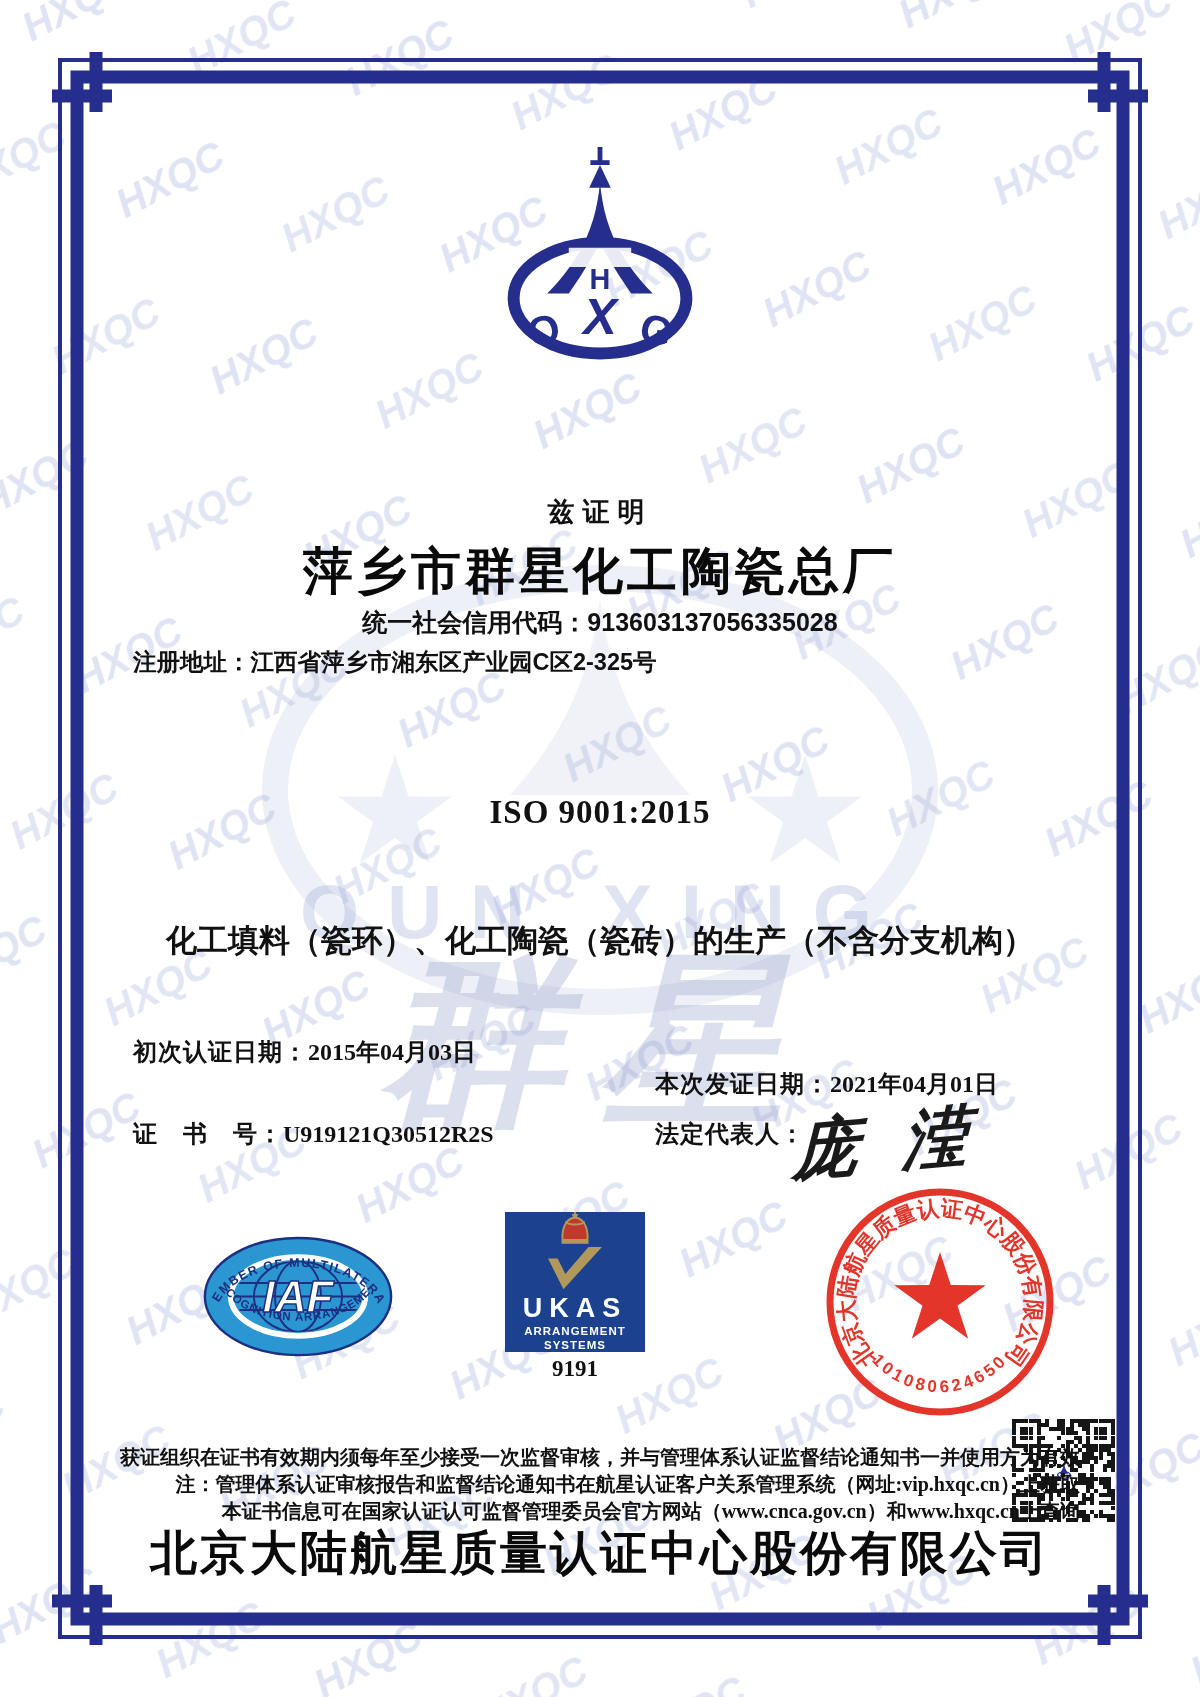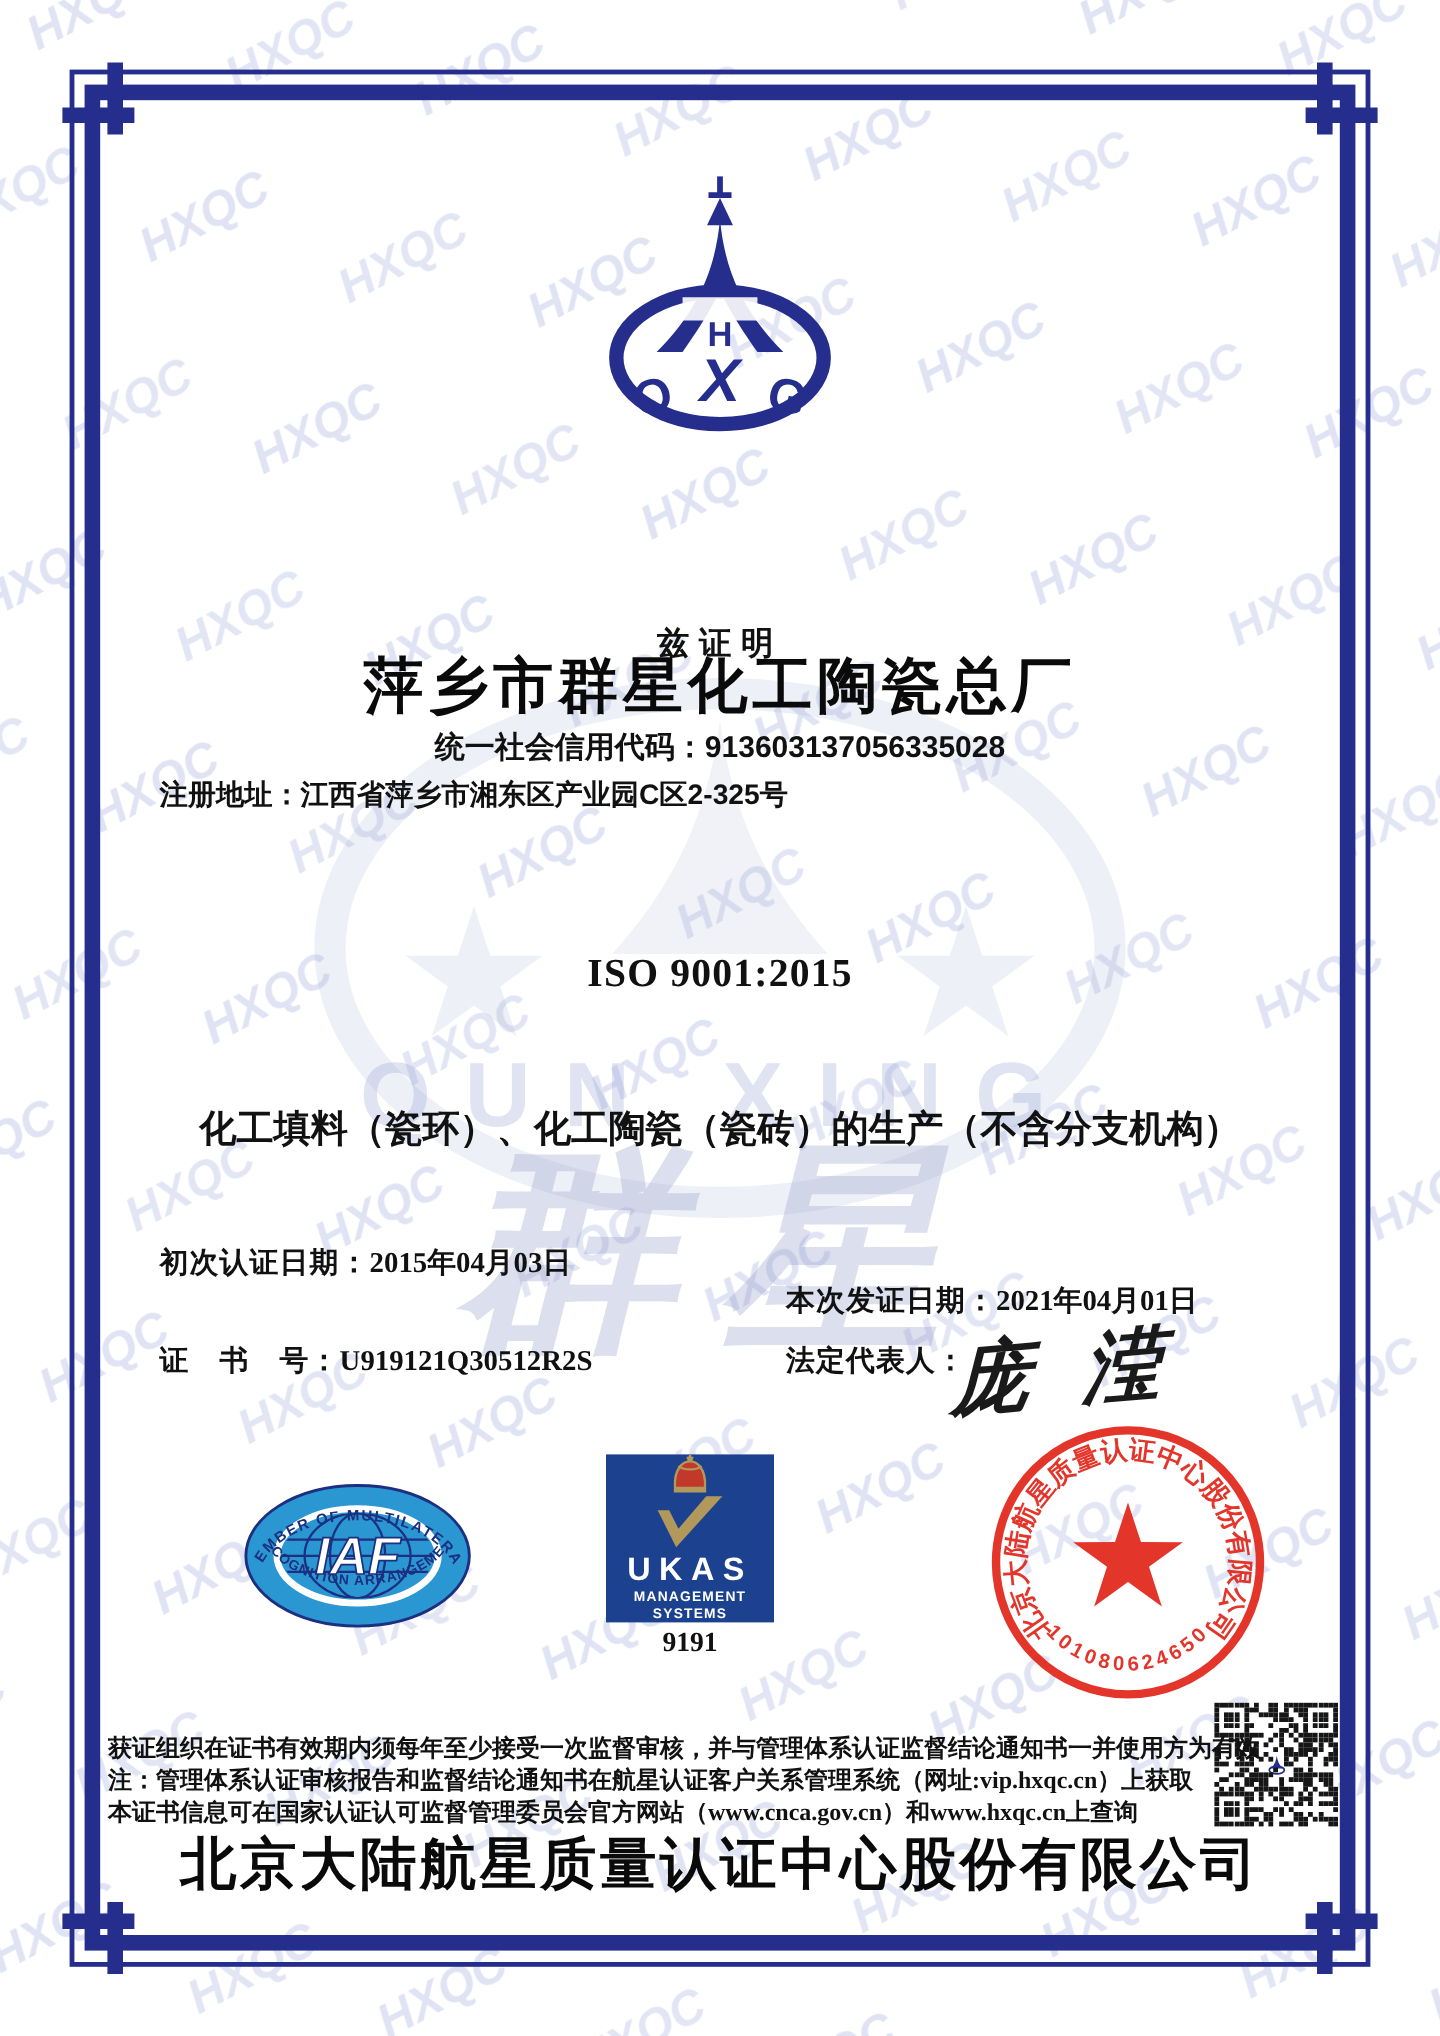--- a/index.html
+++ b/index.html
@@ -4,38 +4,38 @@
 <style>
   html,body{margin:0;padding:0;background:#ffffff;}
   .page{position:relative;width:1200px;height:1697px;background:#fff;overflow:hidden;
         font-family:"Liberation Sans",sans-serif;color:#111;}
   .abs{position:absolute;}
   .ctr{left:0;right:0;text-align:center;}
   .hei{font-family:"Liberation Sans",sans-serif;}
   .song{font-family:"Liberation Serif",serif;}
   .wm-layer,.frame-layer{position:absolute;left:0;top:0;width:1200px;height:1697px;pointer-events:none;}
   .title{top:402px;font-size:60px;font-weight:900;letter-spacing:10px;color:#0c0c0c;}
-  .certify{top:494px;font-size:27px;font-weight:600;letter-spacing:8px;margin-top:24px;}
+  .certify{top:494px;font-size:27px;font-weight:600;letter-spacing:8px;}
   .company{top:538px;font-size:50px;font-weight:900;letter-spacing:4px;color:#0a0a0a;}
   .credit{top:606px;font-size:25px;font-weight:800;}
   .addr{left:133px;font-size:23.5px;font-weight:800;}
   .stmt{top:726px;font-size:30px;font-weight:700;letter-spacing:6px;}
   .iso{top:794px;font-size:33px;font-weight:800;letter-spacing:1px;}
   .scopehead{top:858px;font-size:29px;font-weight:700;letter-spacing:5px;}
   .scope{top:920px;font-size:31px;font-weight:700;}
   .row{font-size:24px;font-weight:700;}
   .rowlabel{letter-spacing:1px;}
   .sig{left:792px;top:1098px;font-size:66px;font-weight:700;font-style:italic;
        font-family:"Liberation Serif",serif;transform:rotate(-5deg) skewX(-6deg);letter-spacing:14px;color:#1a1a1a;}
   .ukas-box{left:505px;top:1212px;width:140px;height:140px;background:#1b418f;
             display:flex;flex-direction:column;align-items:center;}
   .ukas-name{color:#fff;font-size:27px;font-weight:700;letter-spacing:7px;margin-top:2px;}
   .ukas-sub{color:#fff;font-size:11.5px;font-weight:700;letter-spacing:1px;line-height:14px;}
   .ukas-num{left:505px;top:1356px;width:140px;text-align:center;font-size:23px;font-weight:600;}
-  .footer-note{left:90px;width:990px;text-align:left;font-size:20px;font-weight:600;line-height:26.5px;font-family:Liberation Serif, serif;}
+  .footer-note{left:90px;width:990px;text-align:right;font-size:20px;font-weight:600;line-height:26.5px;font-family:Liberation Serif, serif;}
   .issuer{top:1522px;font-size:47px;font-weight:900;letter-spacing:3px;color:#0a0a0a;}
   .qr{left:1012px;top:1419px;width:103px;height:103px;background:#fff;}
   .qr i{position:absolute;width:4px;height:4px;background:#161616;}
   .qr-logo{position:absolute;left:38px;top:38px;width:27px;height:27px;background:#fff;
            display:flex;align-items:center;justify-content:center;}
 </style>
 </head>
 <body>
 
 <div class="page">
@@ -148,21 +148,21 @@
       <path d="M14 30 H42 V33 H14 Z" fill="#b3985c"></path>
       <path d="M15 29 C14 12 22 6 28 6 C34 6 42 12 41 29 Z" fill="#c0392b" stroke="#b3985c" stroke-width="2"></path>
       <circle cx="28" cy="4" r="2.5" fill="#b3985c"></circle>
       <path d="M27 0 h2 v5 h-2 Z M25 2 h6 v1.6 h-6 Z" fill="#b3985c"></path>
       <path d="M18 10 C22 14 34 14 38 10" stroke="#b3985c" stroke-width="2" fill="none"></path>
     </svg>
     <svg width="76" height="48" viewBox="0 0 76 48">
       <path d="M10 14 L26 46 L66 2 L52 2 L28 30 L20 14 Z" fill="#b3985c"></path>
     </svg>
     <div class="ukas-name">UKAS</div>
-    <div class="ukas-sub">MANAGEMENT</div>
+    <div class="ukas-sub">ARRANGEMENT</div>
     <div class="ukas-sub">SYSTEMS</div>
   </div>
   <div class="abs ukas-num song">9191</div>
 
   <svg class="abs" style="left:820px;top:1182px;" width="240" height="240" viewBox="0 0 240 240" opacity="0.93">
     <defs>
       <path id="seal-ring" d="M54 175 A 86 86 0 1 1 186 175"></path>
       <path id="seal-num" d="M37 155 A 90 90 0 0 0 203 155"></path>
     </defs>
     <circle cx="120" cy="120" r="110" fill="none" stroke="#e2261c" stroke-width="7"></circle>

